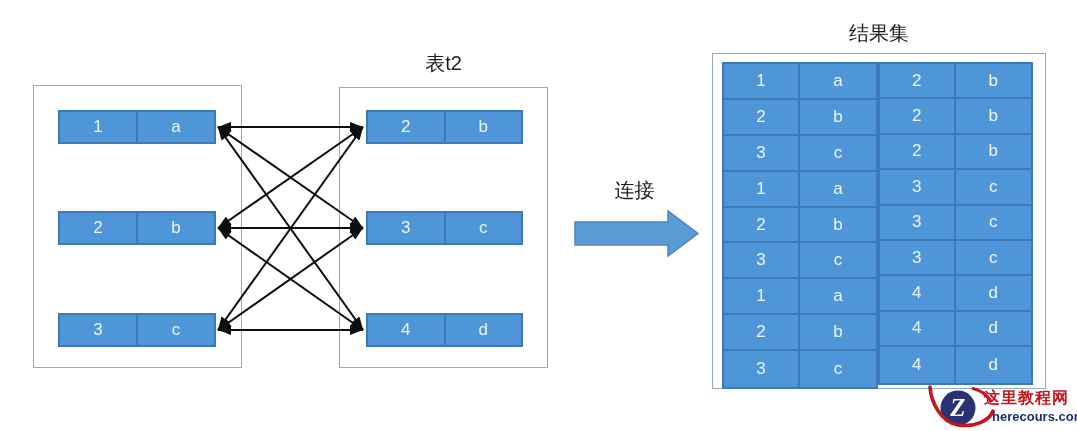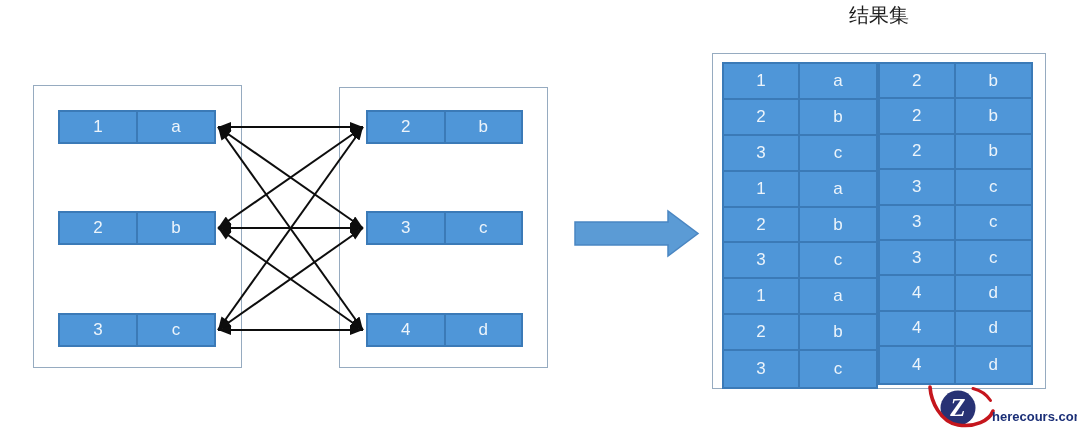--- a/index.html
+++ b/index.html
@@ -52,21 +52,22 @@
   .wm-domain{
     position:absolute;left:78px;top:33px;
     font-size:13px;font-weight:bold;color:#1b2f77;white-space:nowrap;
   }
 </style>
 </head>
 <body>
 
 <div class="stage">
 
-  <div class="title" style="left:712px;top:2px;width:334px;font-family:Liberation Serif, serif;">结果集</div>
+  <div class="title" style="left:339px;top:50px;width:209px;">表t2</div>
+  <div class="title" style="left:712px;top:20px;width:334px;font-family:Liberation Serif, serif;">结果集</div>
 
   <div class="panel" style="left:33px;top:85px;width:209px;height:283px;"></div>
   <div class="panel" style="left:339px;top:87px;width:209px;height:281px;"></div>
   <div class="panel" style="left:712px;top:53px;width:334px;height:336px;"></div>
 
   <div class="trow" style="left:58px;top:110px;width:158px;height:34px;">
     <div class="cell">1</div>
     <div class="cell">a</div>
   </div>
   <div class="trow" style="left:58px;top:211px;width:158px;height:34px;">
@@ -84,20 +85,21 @@
   </div>
   <div class="trow" style="left:366px;top:211px;width:157px;height:34px;">
     <div class="cell">3</div>
     <div class="cell">c</div>
   </div>
   <div class="trow" style="left:366px;top:313px;width:157px;height:34px;">
     <div class="cell">4</div>
     <div class="cell">d</div>
   </div>
 
+  <div class="join-label">连接</div>
 
   <svg class="overlay" viewBox="0 0 1077 431" xmlns="http://www.w3.org/2000/svg">
     <defs>
       <marker id="mEnd" markerUnits="userSpaceOnUse" markerWidth="14" markerHeight="12" refX="13" refY="5" orient="auto">
           <path d="M0,0 L13,5 L0,10 Z" fill="#0d0d0d"></path>
         </marker>
       <marker id="mStart" markerUnits="userSpaceOnUse" markerWidth="14" markerHeight="12" refX="0" refY="5" orient="auto">
           <path d="M13,0 L0,5 L13,10 Z" fill="#0d0d0d"></path>
         </marker>
     </defs>
@@ -157,16 +159,17 @@
     <div class="rcell">d</div>
   </div>
 
   <div class="watermark">
     <svg class="wm-svg" width="163" height="55" viewBox="0 0 163 55" xmlns="http://www.w3.org/2000/svg">
       <path d="M 59 12.5 C 67 14.5, 73 19, 76.5 24.5" fill="none" stroke="#c5161d" stroke-width="3" stroke-linecap="round"></path>
       <circle cx="44" cy="32" r="17.5" fill="#283274"></circle>
       <path d="M 16 11 C 17 25, 26 46, 44 49 C 61 51.5, 75 45, 79 35" fill="none" stroke="#c5161d" stroke-width="3.6" stroke-linecap="round"></path>
       <text x="44" y="40" text-anchor="middle" font-family="Liberation Serif, DejaVu Serif, serif" font-size="25" font-style="italic" font-weight="bold" fill="#ffffff">Z</text>
     </svg>
+    <div class="wm-name">这里教程网</div>
     <div class="wm-domain">herecours.com</div>
   </div>
 
 </div>
 
 </body></html>

